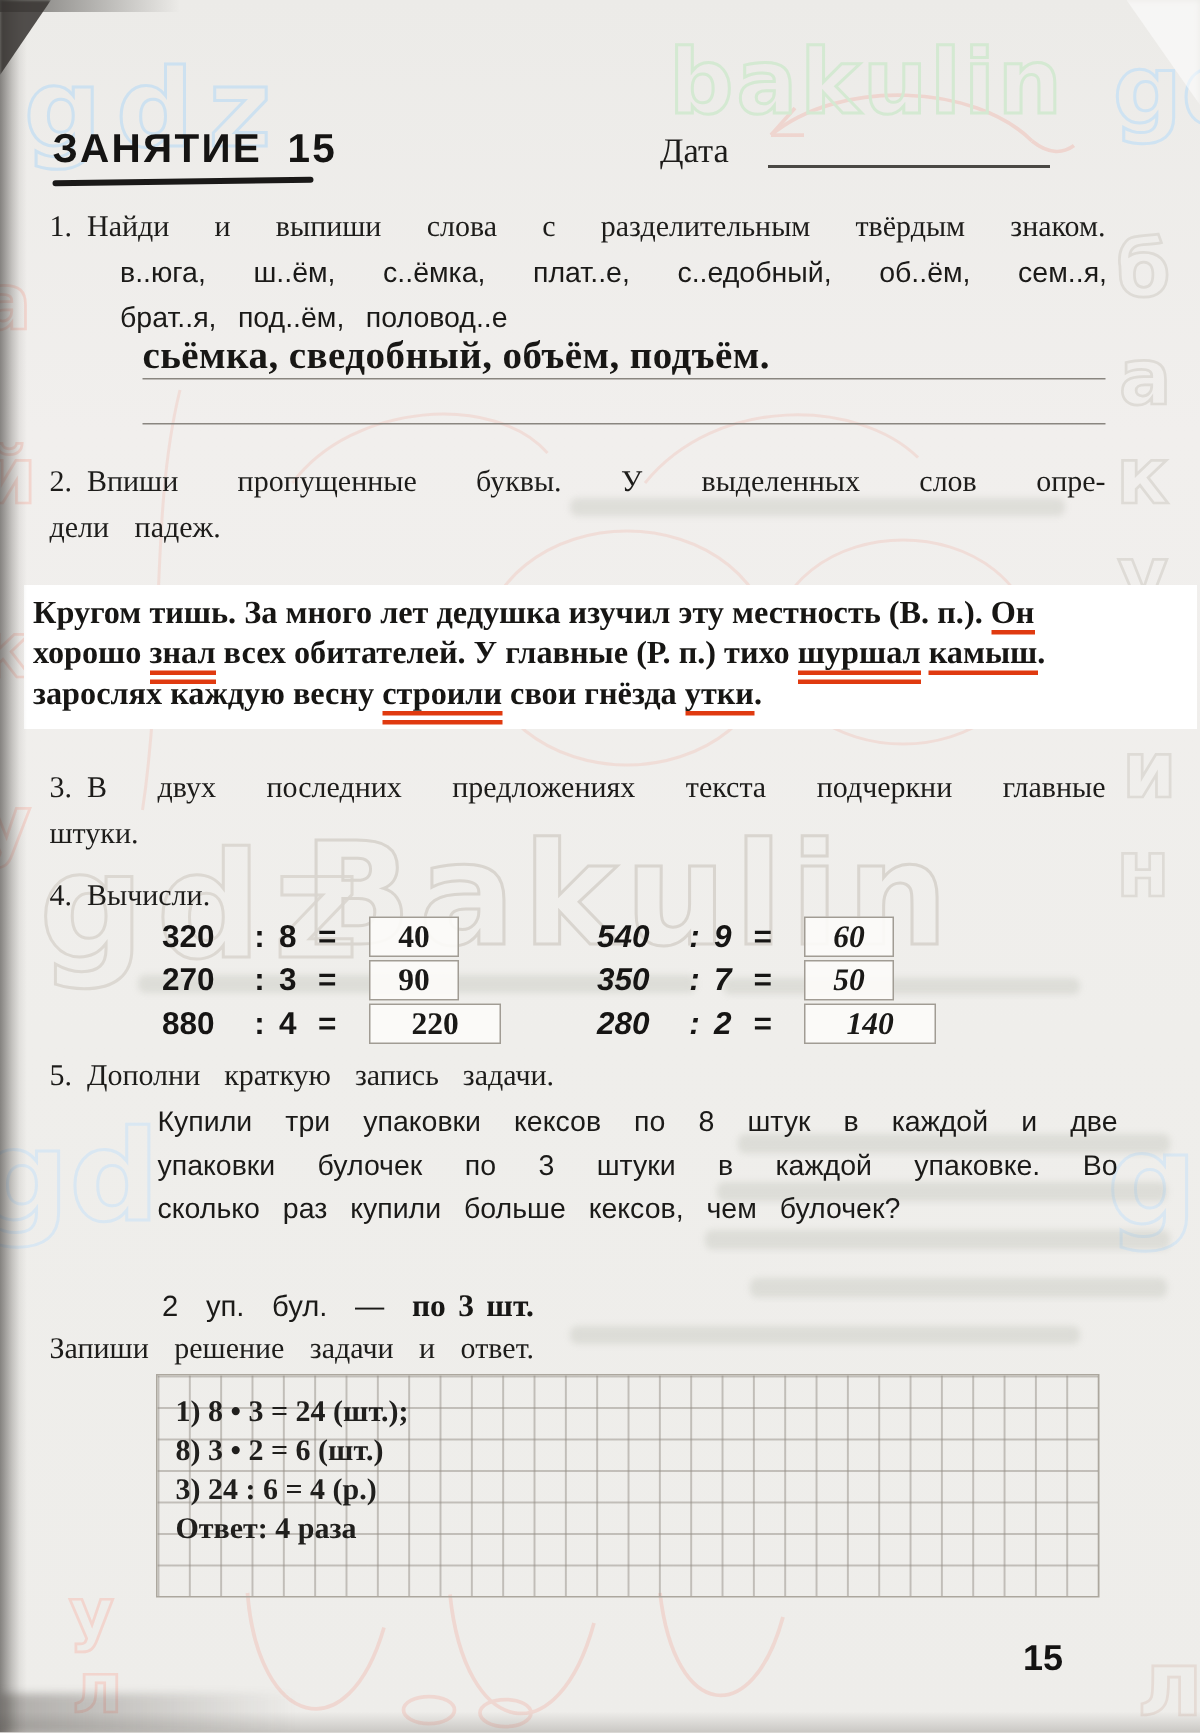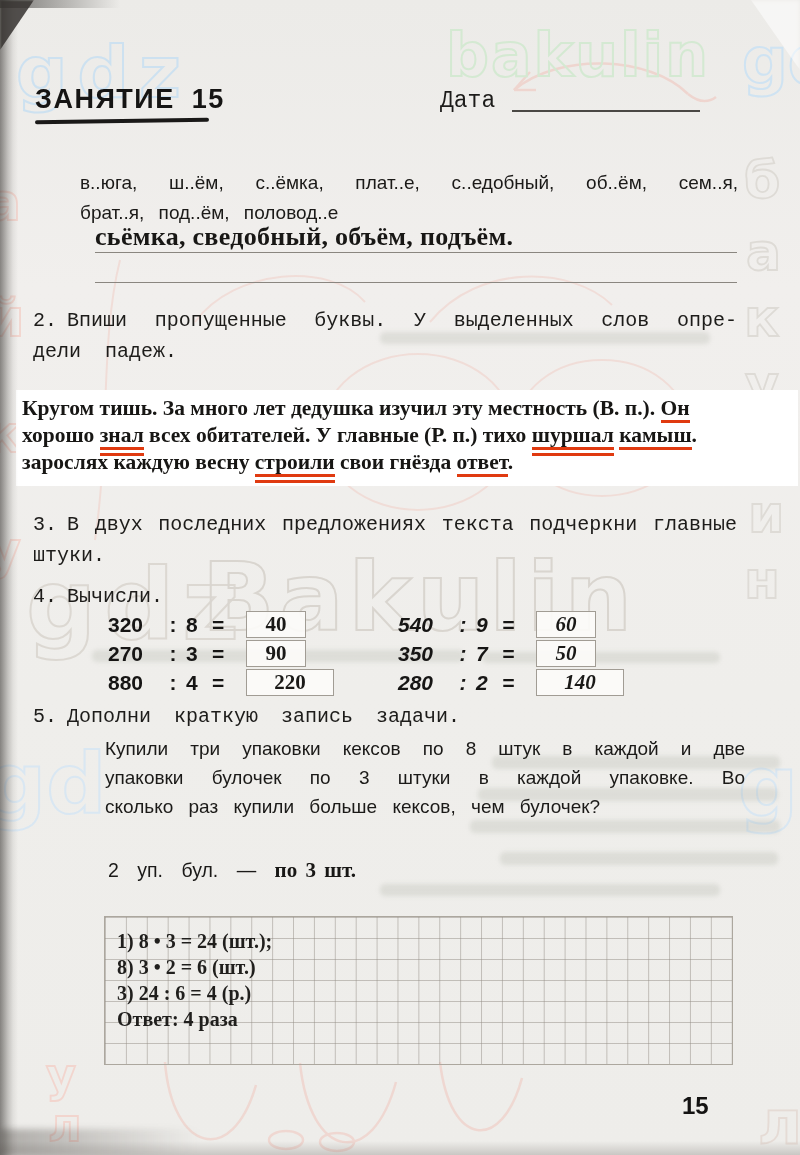--- a/index.html
+++ b/index.html
@@ -32,21 +32,21 @@
      background:linear-gradient(to right,rgba(40,38,35,.6),rgba(0,0,0,0));}
   .edge-bottom{position:absolute;left:0;bottom:0;width:100%;height:14px;z-index:6;
      background:linear-gradient(to top,rgba(70,64,58,.22),rgba(0,0,0,0));}
   .corner-bl{position:absolute;left:0;bottom:0;width:200px;height:26px;z-index:6;filter:blur(3px);
      background:linear-gradient(to right,rgba(55,50,46,.35),rgba(0,0,0,0));}
   .curl-tr{position:absolute;right:0;top:0;width:70px;height:70px;z-index:6;
      background:rgba(255,255,255,.55);clip-path:polygon(100% 0,30% 0,100% 100%);filter:blur(2px);}
   
   .content{position:absolute;left:0;top:0;width:100%;height:100%;z-index:2;}
   .abs{position:absolute;}
-  .ser{font-family:Liberation Mono, monospace;font-size:20px;line-height:30px;color:#1d1c1a;}
+  .ser{font-family:Liberation Serif, serif;font-size:20px;line-height:30px;color:#1d1c1a;}
   .san{font-family:"Liberation Sans",sans-serif;font-size:19px;line-height:30px;color:#1b1a18;}
   .jfull{text-align:justify;text-align-last:justify;}
   .bold-ans{font-family:"Liberation Serif",serif;font-weight:700;color:#181715;}
   .num{display:inline-block;margin-right:10px;}
   
   .title{font-family:"Liberation Sans",sans-serif;font-weight:700;font-size:27px;
       letter-spacing:1.5px;word-spacing:8px;color:#151413;}
   .title-underline{position:absolute;background:#1a1918;height:3.5px;transform:rotate(-0.8deg);border-radius:2px;}
   .date-label{font-size:23px;}
   .date-line{position:absolute;border-bottom:2px solid #4a4844;}
@@ -151,33 +151,34 @@
   <div class="smudge" style="left:500px;top:852px;width:278px;height:13px"></div>
   <div class="smudge" style="left:380px;top:884px;width:340px;height:12px"></div>
 
   <div class="content">
 
     <div class="abs title" style="left:35px;top:84px">ЗАНЯТИЕ 15</div>
     <div class="title-underline" style="left:35px;top:119px;width:174px"></div>
     <div class="abs ser date-label" style="left:440px;top:86px">Дата</div>
     <div class="date-line" style="left:512px;top:88px;width:188px;height:22px"></div>
 
+    <div class="abs ser jfull" style="left:33px;top:136px;width:704px"><span class="num">1.</span><span>Найди и выпиши слова с разделительным твёрдым знаком.</span></div>
     <div class="abs san jfull" style="left:80px;top:168px;width:658px">в..юга, ш..ём, с..ёмка, плат..е, с..едобный, об..ём, сем..я,</div>
     <div class="abs san" style="left:80px;top:198px;width:658px;word-spacing:9px">брат..я, под..ём, половод..е</div>
     <div class="abs bold-ans" style="left:95px;top:222px;font-size:26px;letter-spacing:.3px">сьёмка, сведобный, объём, подъём.</div>
     <div class="rule" style="left:95px;top:236px;width:642px;height:16px"></div>
     <div class="rule" style="left:95px;top:266px;width:642px;height:16px"></div>
 
     <div class="abs ser jfull" style="left:33px;top:306px;width:704px"><span class="num">2.</span><span>Впиши пропущенные буквы. У выделенных слов опре-</span></div>
     <div class="abs ser" style="left:33px;top:337px;width:704px;word-spacing:12px">дели падеж.</div>
 
     <div class="tblock">
       <div><span>Кругом тишь. За много лет дедушка изучил эту местность (В. п.). </span><span class="u1">Он</span></div>
       <div><span>хорошо </span><span class="u2">знал</span><span> всех обитателей. У главные (Р. п.) тихо </span><span class="u2">шуршал</span><span> </span><span class="u1">камыш</span><span>.</span></div>
-      <div><span>зарослях каждую весну </span><span class="u2">строили</span><span> свои гнёзда </span><span class="u1">ответ</span><span>.</span></div>
+      <div><span>зарослях каждую весну </span><span class="u2">строили</span><span> свои гнёзда </span><span class="u1">утки</span><span>.</span></div>
     </div>
 
     <div class="abs ser jfull" style="left:33px;top:510px;width:704px"><span class="num">3.</span><span>В двух последних предложениях текста подчеркни главные</span></div>
     <div class="abs ser" style="left:33px;top:541px;width:704px">штуки.</div>
 
     <div class="abs ser" style="left:33px;top:582px;width:704px"><span class="num">4.</span><span>Вычисли.</span></div>
 
     <div class="eq-col eq-col-left">
       <div class="eq-row">
         <span class="eq-a">320</span>
@@ -224,20 +225,21 @@
           <span class="eq-eq">=</span>
           <span class="abox bx3">140</span>
       </div>
     </div>
 
     <div class="abs ser" style="left:33px;top:702px;width:704px;word-spacing:11px"><span class="num">5.</span><span>Дополни краткую запись задачи.</span></div>
     <div class="abs san jfull task" style="left:105px;top:734px;width:640px">Купили три упаковки кексов по 8 штук в каждой и две</div>
     <div class="abs san jfull task" style="left:105px;top:763px;width:640px">упаковки булочек по 3 штуки в каждой упаковке. Во</div>
     <div class="abs san task" style="left:105px;top:792px;width:640px;word-spacing:10px">сколько раз купили больше кексов, чем булочек?</div>
     <div class="abs record" style="left:108px;top:858px"><span>2 уп. бул. — </span><span class="bold-ans">по 3 шт.</span></div>
+    <div class="abs ser" style="left:33px;top:884px;width:704px;word-spacing:12px">Запиши решение задачи и ответ.</div>
 
     <div class="grid">
       <div class="solution">
         <div>1) 8 • 3 = 24 (шт.);</div>
         <div>8) 3 • 2 = 6 (шт.)</div>
         <div>3) 24 : 6 = 4 (р.)</div>
         <div>Ответ: 4 раза</div>
       </div>
     </div>
 

